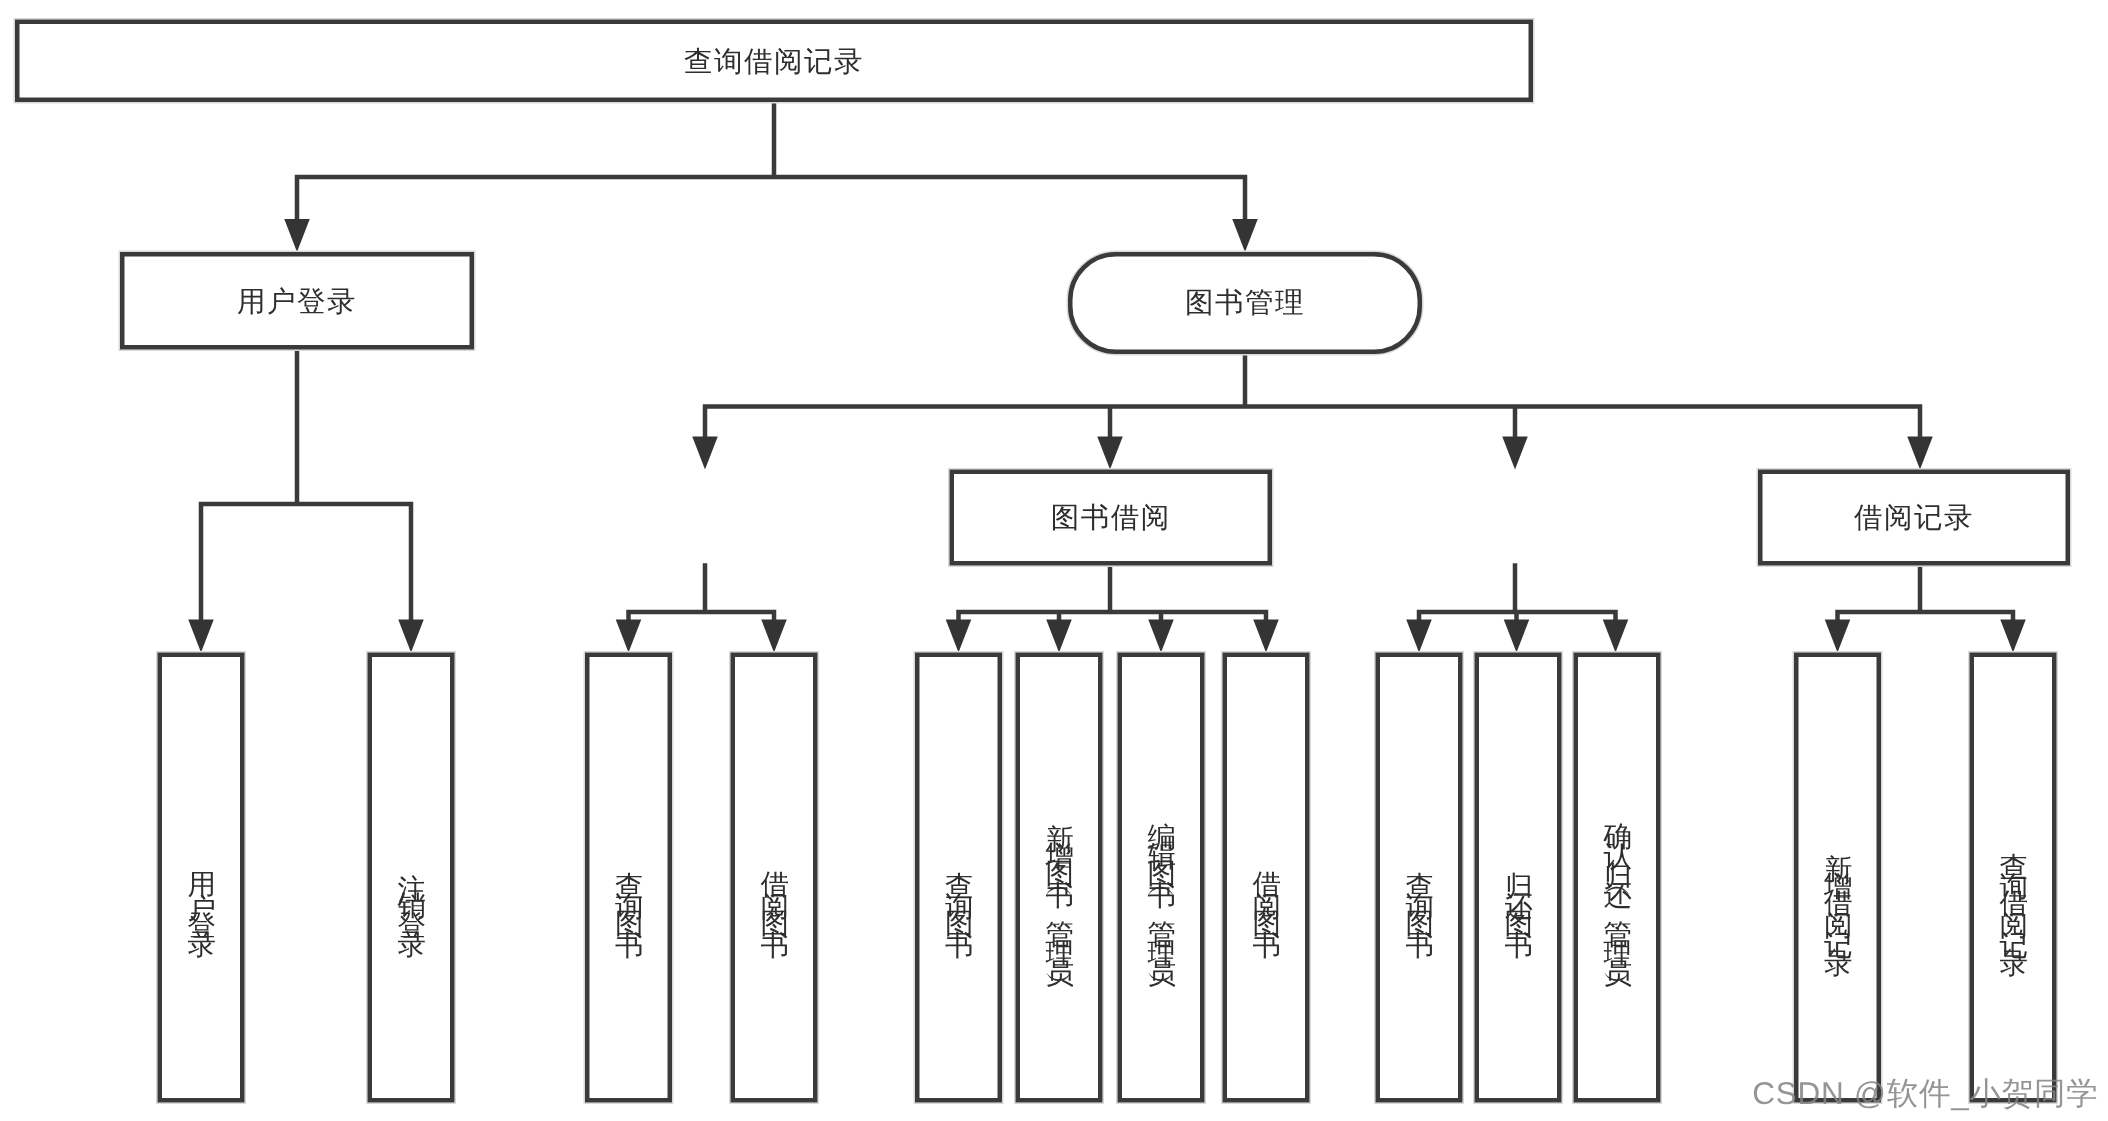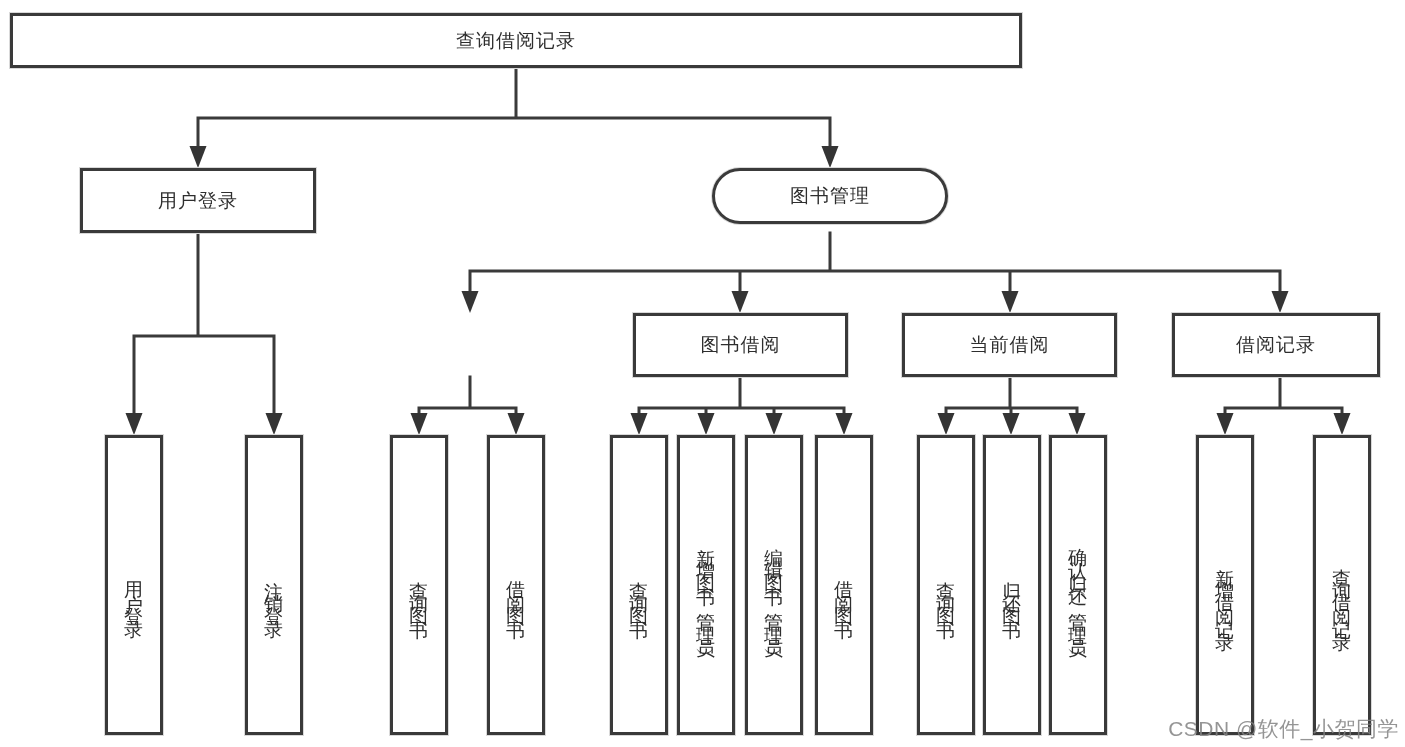--- a/index.html
+++ b/index.html
@@ -94,29 +94,26 @@
     </g>
   </svg>
 
   <div class="node h-node" style="left:10px; top:13px; width:1012px; height:55px;">
     <span>查询借阅记录</span>
   </div>
 
   <div class="node h-node" style="left:80px; top:168px; width:236px; height:65px;">
     <span>用户登录</span>
   </div>
-  <div class="node h-node" style="left:712px; top:168px; width:236px; height:56px;border-radius:32px;">
+  <div class="node h-node" style="left:712px; top:168px; width:236px; height:68px;border-radius:32px;">
     <span>图书管理</span>
   </div>
 
   <div class="node h-node" style="left:633px; top:313px; width:215px; height:64px;font-family:Liberation Serif, serif;">
     <span>图书借阅</span>
-  </div>
-  <div class="node h-node" style="left:902px; top:313px; width:215px; height:64px;">
-    <span>当前借阅</span>
   </div>
   <div class="node h-node" style="left:1172px; top:313px; width:208px; height:64px;">
     <span>借阅记录</span>
   </div>
 
   <div class="node leaf" style="left:105px;">
     <span class="vtext">用户登录</span>
   </div>
   <div class="node leaf" style="left:245px;">
     <span class="vtext">注销登录</span>

